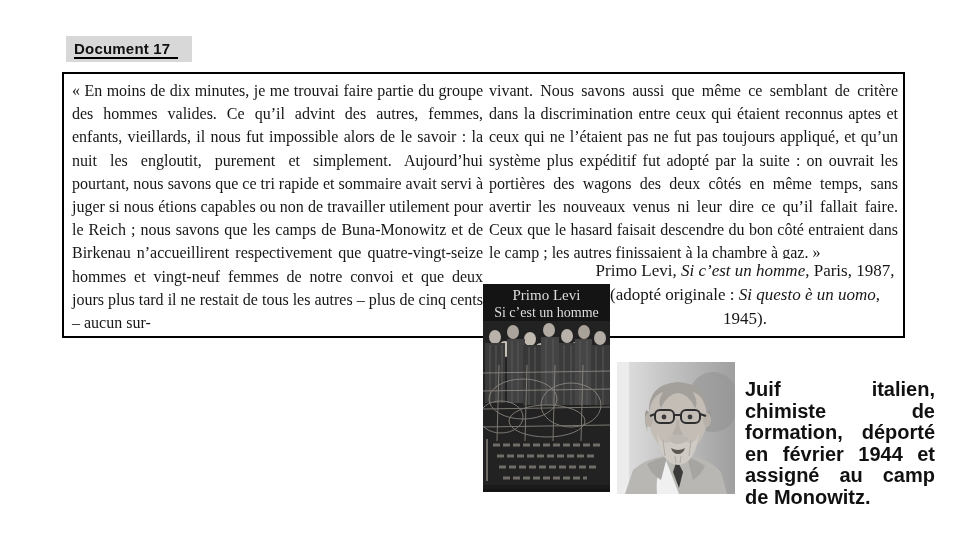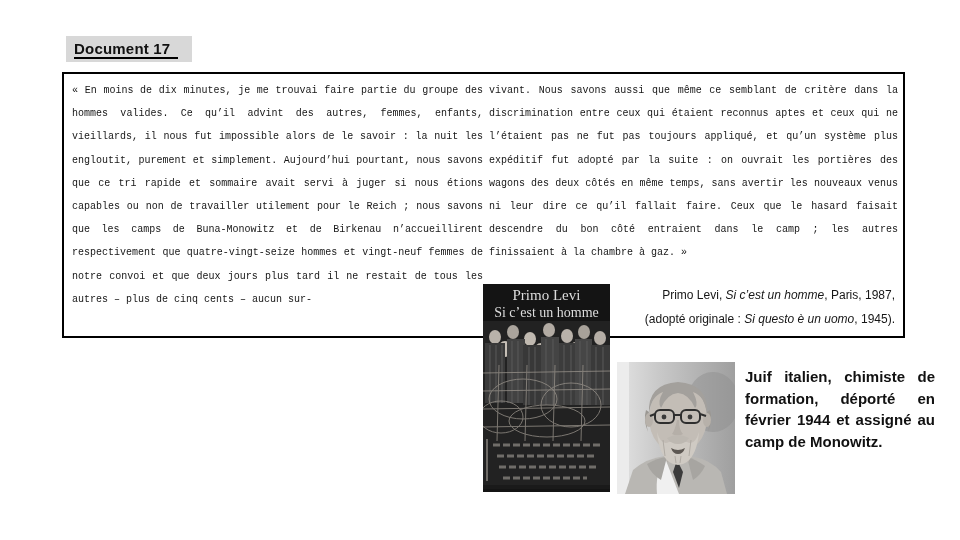--- a/index.html
+++ b/index.html
@@ -18,31 +18,31 @@
   }
   .doc-label span{border-bottom:2px solid #000;padding-right:8px;text-align:right;}
 
   
   .text-box{
     position:absolute;left:62px;top:72px;width:843px;height:266px;
     border:2px solid #000;background:#fff;box-sizing:border-box;
   }
   .col{
     position:absolute;top:5px;
-    font-family:Liberation Mono, monospace;
-    font-size:10px;line-height:23.2px;color:#161616;
+    font-family:Liberation Serif, serif;
+    font-size:16px;line-height:23.2px;color:#161616;
     text-align:justify;
   }
   .col-left{left:8px;width:411px;}
   .col-right{left:425px;width:409px;}
   .citation{
     position:absolute;right:8px;bottom:5px;width:300px;
-    font-family:Liberation Sans, sans-serif;
-    font-size:12px;line-height:24px;color:#161616;
-    text-align:right;background:#fff;
+    font-family:Liberation Serif, serif;
+    font-size:17px;line-height:24px;color:#161616;
+    text-align:center;background:#fff;
   }
   .citation i{font-style:italic;}
 
   
   .book-cover{
     position:absolute;left:483px;top:284px;width:127px;height:208px;
     background:#141414;overflow:hidden;
   }
   .cover-titles{
     text-align:center;color:#dcdcdc;
@@ -58,21 +58,21 @@
     overflow:hidden;background:#bfbfbf;
   }
 
   
   .bio{
     position:absolute;left:745px;top:366px;width:190px;
   }
   .bio-heading{font-size:15.5px;font-weight:bold;white-space:nowrap;}
   .bio-heading .bio-name{text-decoration:underline;}
   .bio-text{
-    font-size:15px;font-weight:bold;line-height:21.5px;
+    margin-top:13px;font-size:20px;font-weight:bold;line-height:21.5px;
     text-align:justify;
   }
   svg{display:block;}
 </style>
 </head>
 <body>
 
 <div class="doc-label">
   <span>Document 17</span>
 </div>

